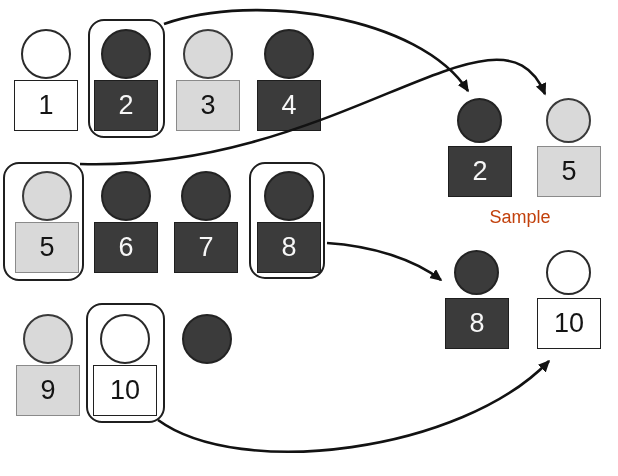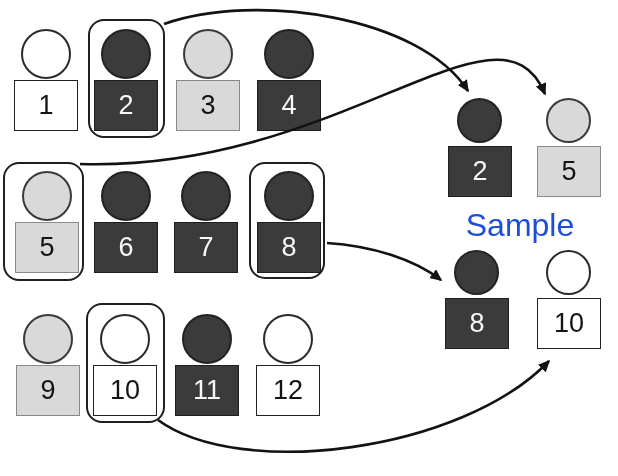--- a/index.html
+++ b/index.html
@@ -32,21 +32,21 @@
   .unit[data-shade="white"] .circle{background:#ffffff;border-color:#2a2a2a;}
   .unit[data-shade="white"] .square{background:#ffffff;border-color:#202020;}
 
   
   .selbox{
     position:absolute;box-sizing:border-box;
     border:2px solid #1f1f1f;border-radius:16px;background:transparent;
   }
 
   .cap{
-    position:absolute;font-size:32px;color:#1d4ed8;text-align:center;
+    position:absolute;font-size:18px;color:#c2410c;text-align:center;
     letter-spacing:0px;white-space:nowrap;
   }
 
   svg.arrows{position:absolute;inset:0;pointer-events:none;}
   svg.arrows path.flow{fill:none;stroke:#121212;stroke-width:2.6px;}
 </style>
 </head>
 <body>
 
 <div class="canvas">
@@ -93,25 +93,20 @@
   <div class="unit pop" style="left:16px;top:314px" data-shade="light">
     <div class="circle"></div>
     <div class="square">9</div>
   </div>
   <div class="unit pop" style="left:93px;top:314px" data-shade="white">
     <div class="circle"></div>
     <div class="square">10</div>
   </div>
   <div class="unit pop" style="left:175px;top:314px" data-shade="dark">
     <div class="circle"></div>
-    <div class="square">11</div>
-  </div>
-  <div class="unit pop" style="left:256px;top:314px" data-shade="white">
-    <div class="circle"></div>
-    <div class="square">12</div>
   </div>
 
   <div class="unit samp" style="left:448px;top:98px" data-shade="dark">
     <div class="circle"></div>
     <div class="square">2</div>
   </div>
   <div class="unit samp" style="left:537px;top:98px" data-shade="light">
     <div class="circle"></div>
     <div class="square">5</div>
   </div>

